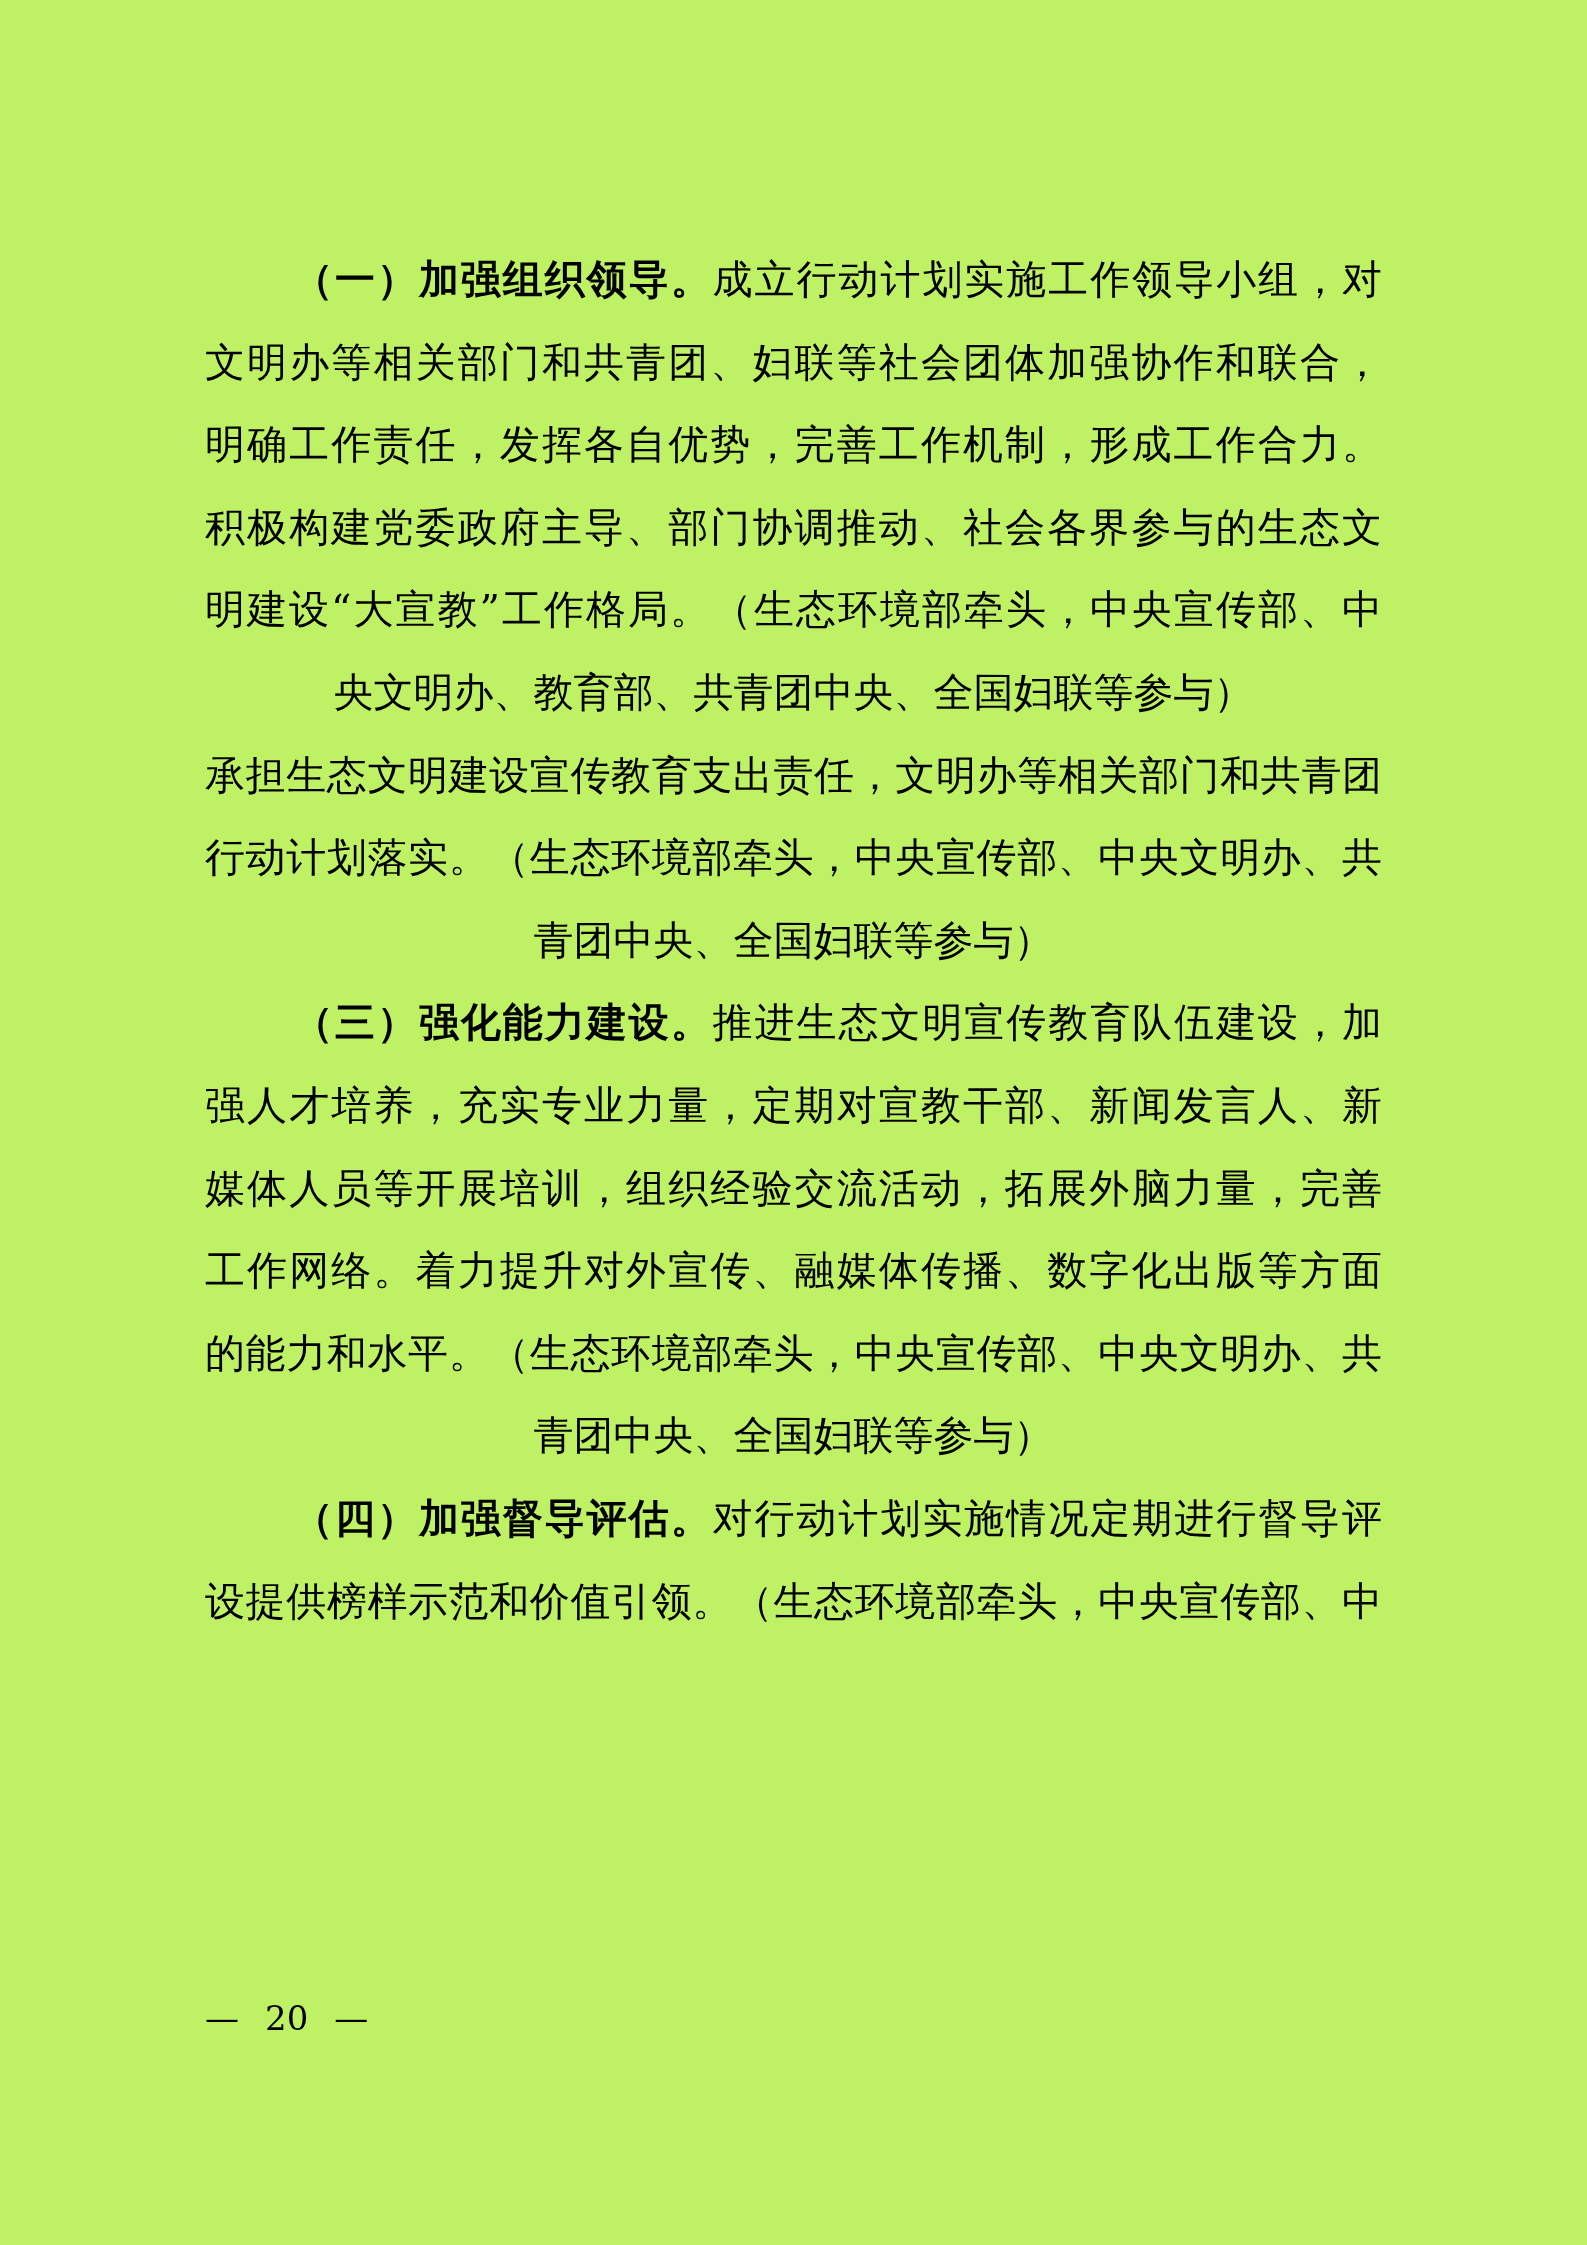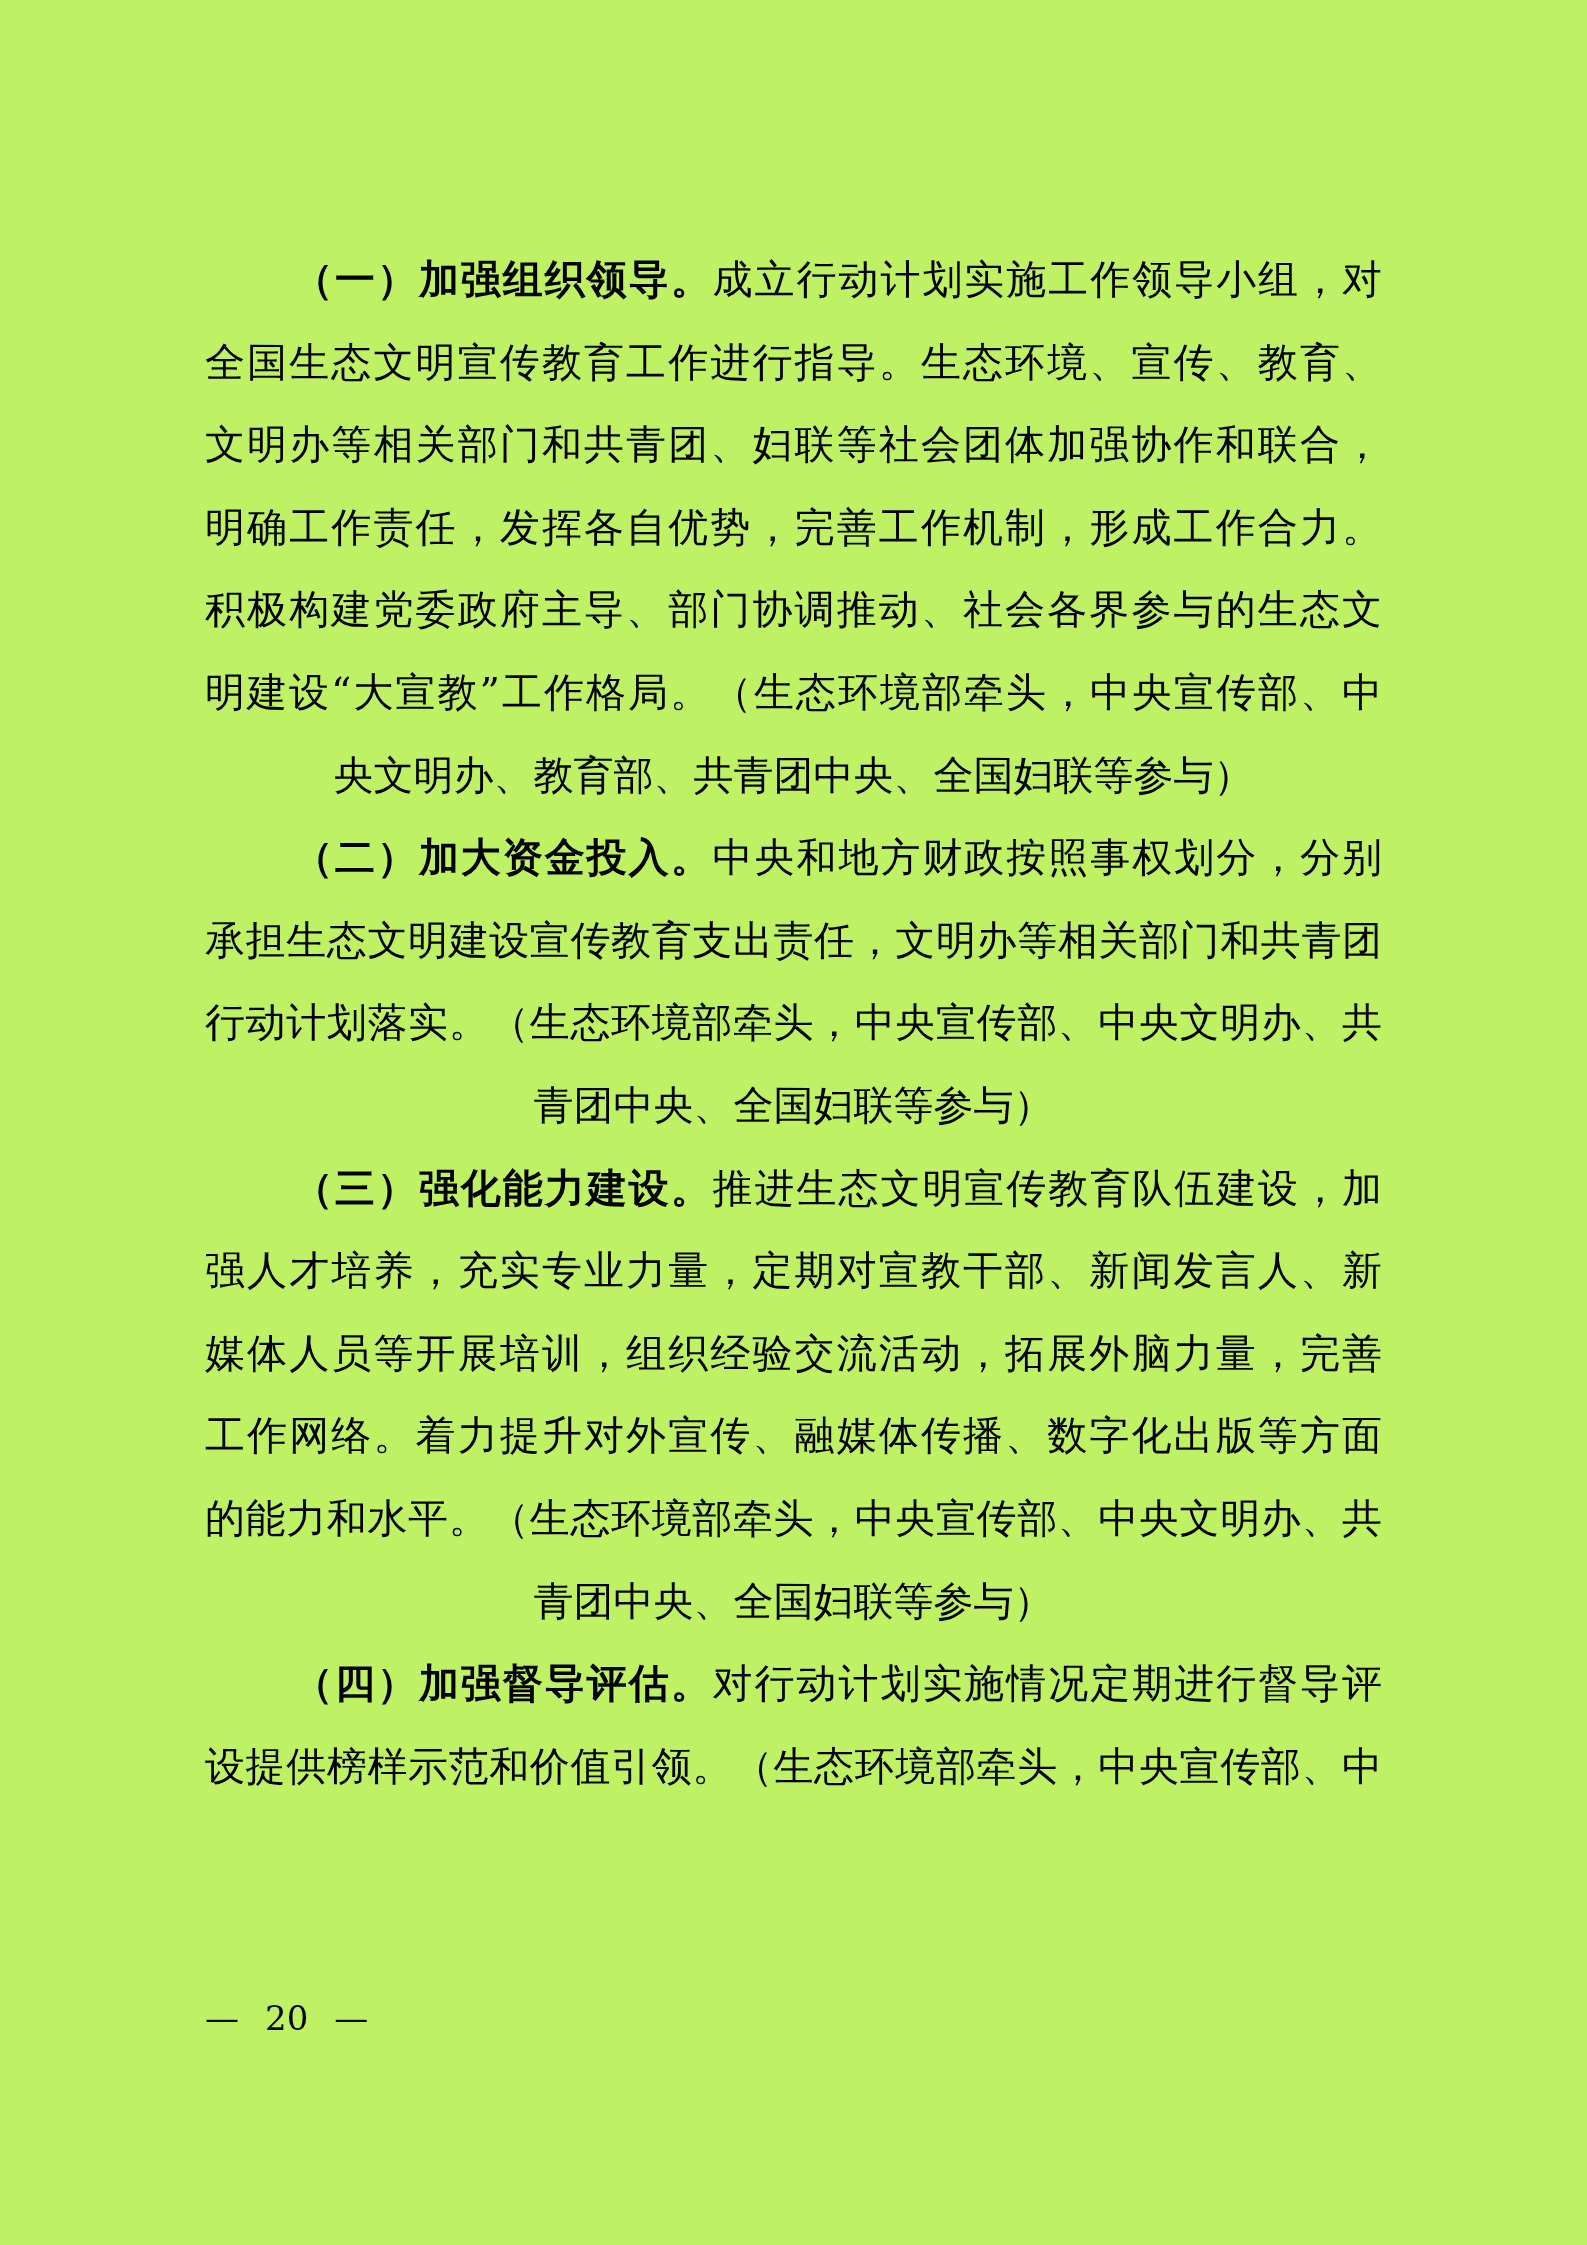--- a/index.html
+++ b/index.html
@@ -62,28 +62,26 @@
     font-family: "DejaVu Serif", "Liberation Serif", serif;
   }
 </style>
 </head>
 <body>
 
 <div class="page">
   <div class="content">
 
     <div class="line indent"><span class="head">（一）加强组织领导。</span><span>成立行动计划实施工作领导小组，对</span></div>
-    <div class="line">全国生态文明宣传教育工作进行指导。生态环境、宣传、教育、</div>
     <div class="line">文明办等相关部门和共青团、妇联等社会团体加强协作和联合，</div>
     <div class="line">明确工作责任，发挥各自优势，完善工作机制，形成工作合力。</div>
     <div class="line">积极构建党委政府主导、部门协调推动、社会各界参与的生态文</div>
     <div class="line">明建设“大宣教”工作格局。（生态环境部牵头，中央宣传部、中</div>
     <div class="line last">央文明办、教育部、共青团中央、全国妇联等参与）</div>
 
-    <div class="line indent"><span class="head">（二）加大资金投入。</span><span>中央和地方财政按照事权划分，分别</span></div>
     <div class="line">承担生态文明建设宣传教育支出责任，文明办等相关部门和共青团</div>
     <div class="line">行动计划落实。（生态环境部牵头，中央宣传部、中央文明办、共</div>
     <div class="line last">青团中央、全国妇联等参与）</div>
 
     <div class="line indent"><span class="head">（三）强化能力建设。</span><span>推进生态文明宣传教育队伍建设，加</span></div>
     <div class="line">强人才培养，充实专业力量，定期对宣教干部、新闻发言人、新</div>
     <div class="line">媒体人员等开展培训，组织经验交流活动，拓展外脑力量，完善</div>
     <div class="line">工作网络。着力提升对外宣传、融媒体传播、数字化出版等方面</div>
     <div class="line">的能力和水平。（生态环境部牵头，中央宣传部、中央文明办、共</div>
     <div class="line last">青团中央、全国妇联等参与）</div>

